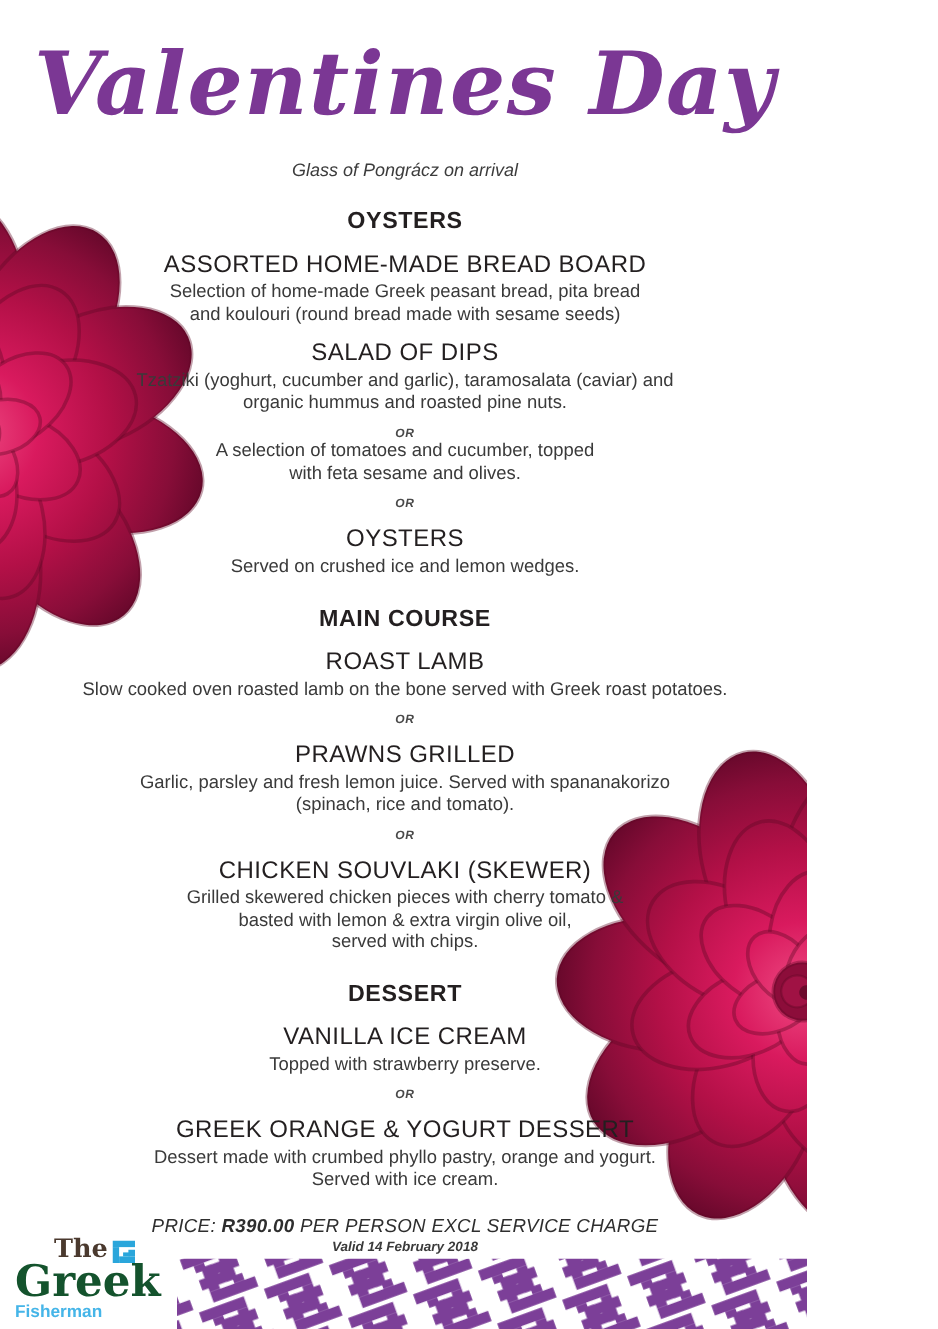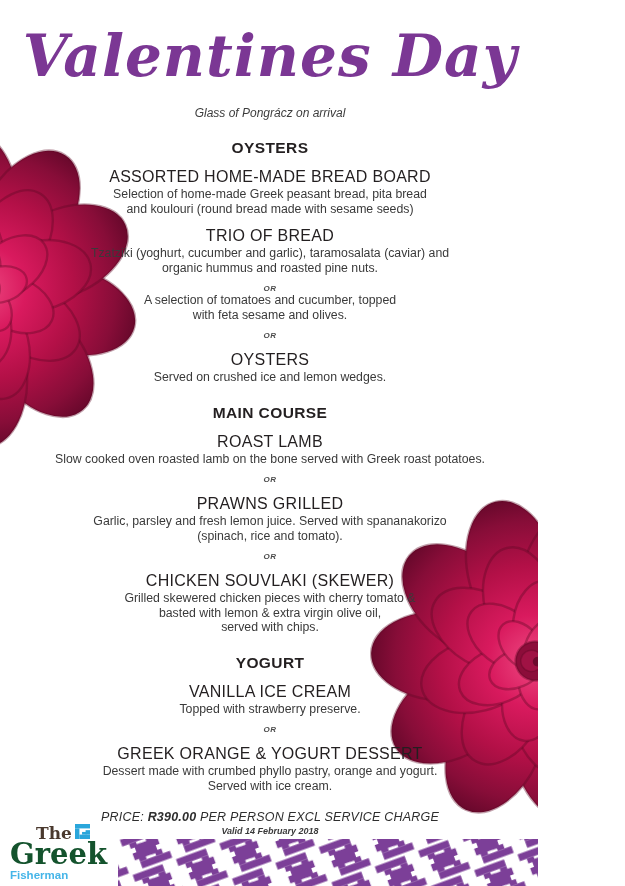--- a/index.html
+++ b/index.html
@@ -76,21 +76,21 @@
     position:absolute; z-index:3;
     left:118px; right:0; bottom:0; height:47px;
   }
   .logo {
     position:absolute; z-index:4;
     left:10px; bottom:5px; width:106px;
     background:#fff;
     text-align:left;
     line-height:1;
   }
-  .logo-row-the { display:flex; align-items:center; justify-content:flex-start; padding-left:26px; }
+  .logo-row-the { display:flex; align-items:flex-end; justify-content:flex-start; padding-left:26px; }
   .logo-the {
     font-family:"DejaVu Serif", serif; font-weight:bold;
     font-size:17px; color:#4a392e;
   }
   .logo-mark { margin-left:3px; margin-top:-3px; }
   .logo-greek {
     font-family:"DejaVu Serif", serif; font-weight:bold;
     font-size:29px; color:#14532d;
     margin-top:-2px; letter-spacing:0;
   }
@@ -182,21 +182,21 @@
   <div class="content">
     <h1 class="title">Valentines Day</h1>
     <p class="arrival-note">Glass of Pongrácz on arrival</p>
 
     <h2 class="section-heading">OYSTERS</h2>
 
     <h3 class="item-name">ASSORTED HOME-MADE BREAD BOARD</h3>
     <p class="desc">Selection of home-made Greek peasant bread, pita bread
 and koulouri (round bread made with sesame seeds)</p>
 
-    <h3 class="item-name">TRIO OF BREAD</h3>
+    <h3 class="item-name">SALAD OF DIPS</h3>
     <p class="desc">Tzatziki (yoghurt, cucumber and garlic), taramosalata (caviar) and
 organic hummus and roasted pine nuts.</p>
     <p class="connector">OR</p>
 
     <p class="desc">A selection of tomatoes and cucumber, topped
 with feta sesame and olives.</p>
     <p class="connector">OR</p>
 
     <h3 class="item-name">OYSTERS</h3>
     <p class="desc">Served on crushed ice and lemon wedges.</p>
@@ -210,21 +210,21 @@
     <h3 class="item-name">PRAWNS GRILLED</h3>
     <p class="desc">Garlic, parsley and fresh lemon juice. Served with spananakorizo
 (spinach, rice and tomato).</p>
     <p class="connector">OR</p>
 
     <h3 class="item-name">CHICKEN SOUVLAKI (SKEWER)</h3>
     <p class="desc">Grilled skewered chicken pieces with cherry tomato &amp;
 basted with lemon &amp; extra virgin olive oil,
 served with chips.</p>
 
-    <h2 class="section-heading">YOGURT</h2>
+    <h2 class="section-heading">DESSERT</h2>
 
     <h3 class="item-name">VANILLA ICE CREAM</h3>
     <p class="desc">Topped with strawberry preserve.</p>
     <p class="connector">OR</p>
 
     <h3 class="item-name">GREEK ORANGE &amp; YOGURT DESSERT</h3>
     <p class="desc">Dessert made with crumbed phyllo pastry, orange and yogurt.
 Served with ice cream.</p>
 
     <p class="price-line"><span>PRICE:</span> <strong>R390.00</strong> <span>PER PERSON EXCL SERVICE CHARGE</span></p>

